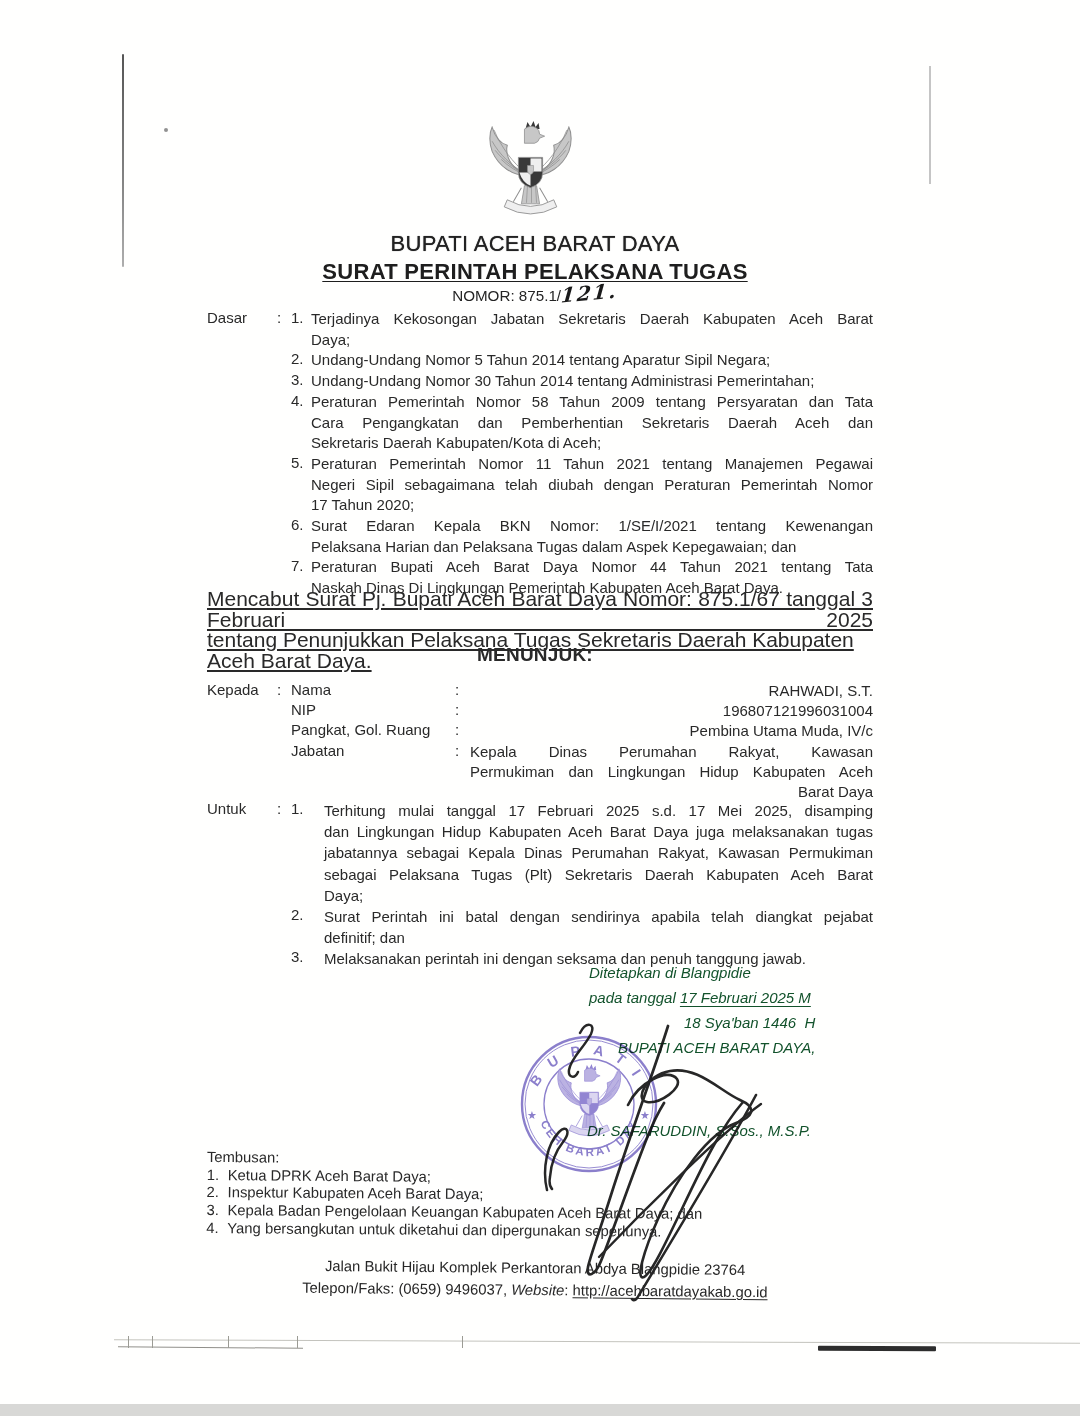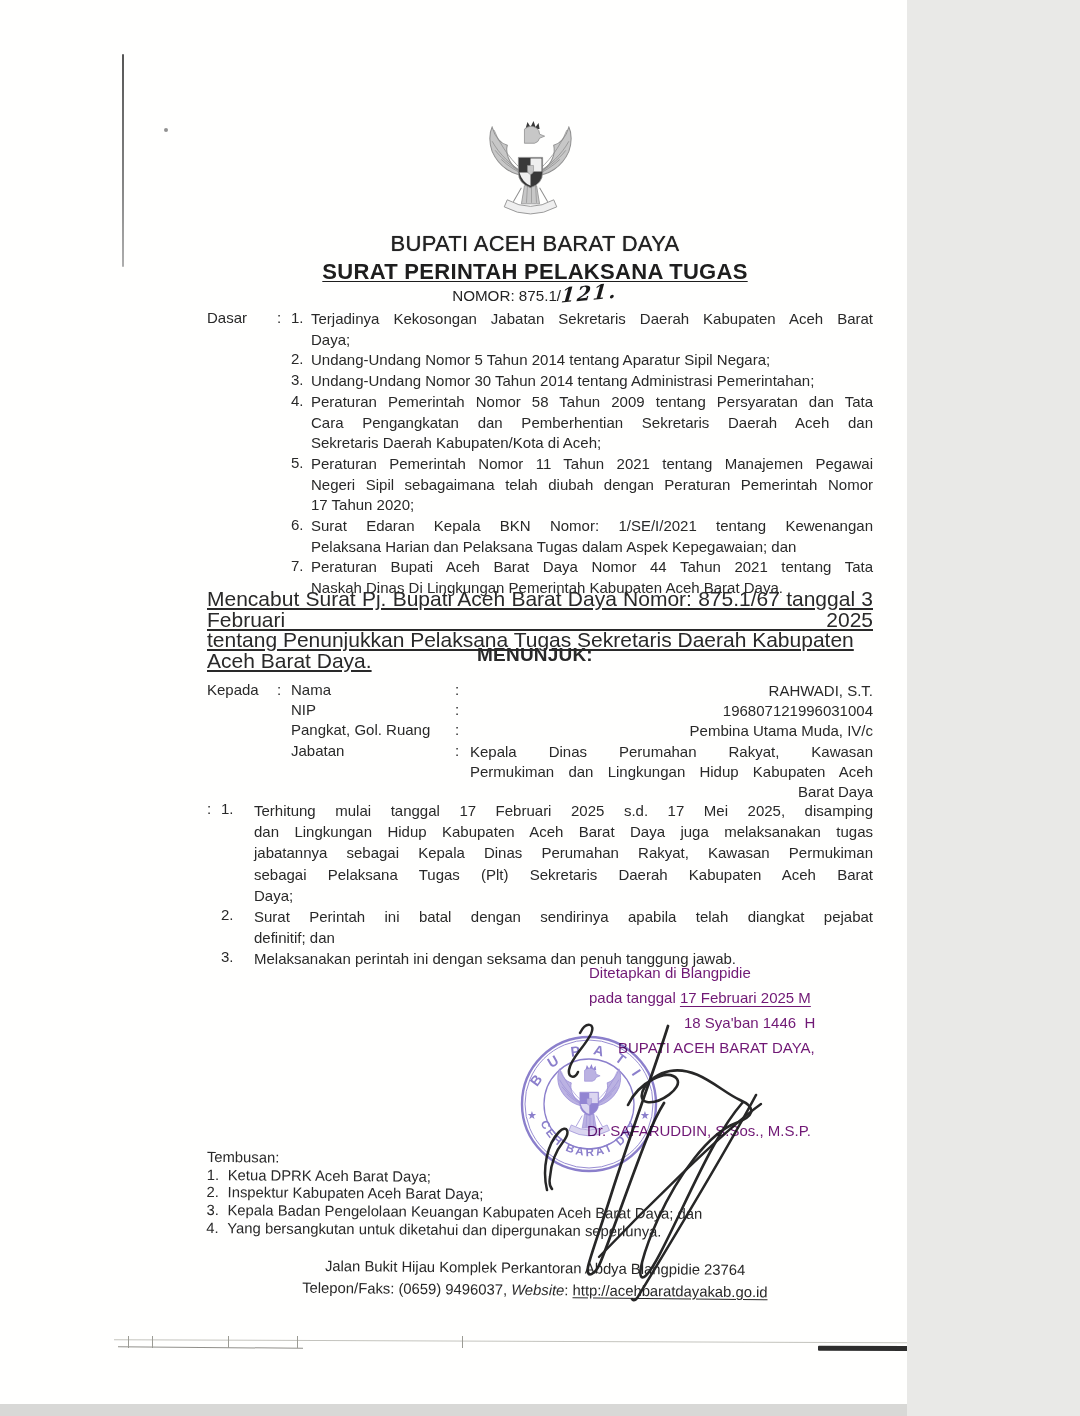--- a/index.html
+++ b/index.html
@@ -1,17 +1,17 @@
 <!DOCTYPE html>
 <html><head>
 <meta charset="utf-8">
 <style>
   html,body{margin:0;padding:0;background:#e9e9e7;}
   .sheet{
-    position:relative;width:907px;height:1416px;overflow:hidden;
+    position:relative;width:1080px;height:1416px;overflow:hidden;
     background:#fdfdfc;
     font-family:"Liberation Sans","DejaVu Sans",sans-serif;
     color:#2b2b2b;
     filter:blur(0.25px) contrast(1.02);
   }
   .abs{position:absolute;}
   .centered{left:0;width:1070px;text-align:center;}
   
   .h-title{top:231px;font-size:22px;letter-spacing:.3px;color:#242424;text-shadow:0 0 .8px rgba(25,25,25,.85);}
   .h-doctitle{top:259px;font-size:22px;font-weight:700;letter-spacing:.3px;text-decoration:underline;text-underline-offset:2px;text-decoration-thickness:1.4px;color:#202020;}
@@ -30,21 +30,21 @@
   .dasar .ln{line-height:20.7px;}
   .kepada .ln{line-height:20.2px;text-align:right;}
   .untuk .ln{line-height:21.2px;margin-left:13px;}
   .flabel{flex:0 0 164px;}
   .fcln{flex:0 0 15px;}
   .fval{flex:1;min-width:0;}
   .mencabut{left:207px;top:589px;width:666px;font-size:21px;text-decoration:underline;}
   .mencabut .ln{line-height:20.5px;}
   .menunjuk{top:644px;font-size:19px;font-weight:700;letter-spacing:.2px;}
   
-  .pline{font-size:15px;line-height:20px;color:#701a75;}
+  .pline{font-size:15px;line-height:20px;color:#14532d;font-style:italic;}
   .u-date{text-decoration:underline;text-underline-offset:3px;text-decoration-thickness:1.2px;}
   .pre{white-space:pre;}
   
   .tembusan{left:207px;top:1149px;width:700px;font-size:14.8px;line-height:17.7px;transform:rotate(.45deg);transform-origin:left top;}
   .t-li{display:flex;}
   .t-num{flex:0 0 21px;}
   .footer{top:1257px;font-size:14.8px;line-height:22px;transform:rotate(.55deg);color:#292929;}
   .footer .it{font-style:italic;}
   .footer .url{text-decoration:underline;text-underline-offset:2px;}
   
@@ -195,20 +195,21 @@
         <div class="fval">
             <span class="ln just">Kepala Dinas Perumahan Rakyat, Kawasan</span>
             <span class="ln just">Permukiman dan Lingkungan Hidup Kabupaten Aceh</span>
             <span class="ln">Barat Daya</span>
           </div>
       </div>
     </div>
   </div>
 
   <div class="abs lrow untuk" style="top:800px">
+    <div class="lab">Untuk</div>
     <div class="cln">:</div>
     <div class="content">
       <div class="li">
         <div class="num">1.</div>
         <div class="lines">
             <span class="ln just">Terhitung mulai tanggal 17 Februari 2025 s.d. 17 Mei 2025, disamping</span>
             <span class="ln just">dan Lingkungan Hidup Kabupaten Aceh Barat Daya juga melaksanakan tugas</span>
             <span class="ln just">jabatannya sebagai Kepala Dinas Perumahan Rakyat, Kawasan Permukiman</span>
             <span class="ln just">sebagai Pelaksana Tugas (Plt) Sekretaris Daerah Kabupaten Aceh Barat</span>
             <span class="ln">Daya;</span>

